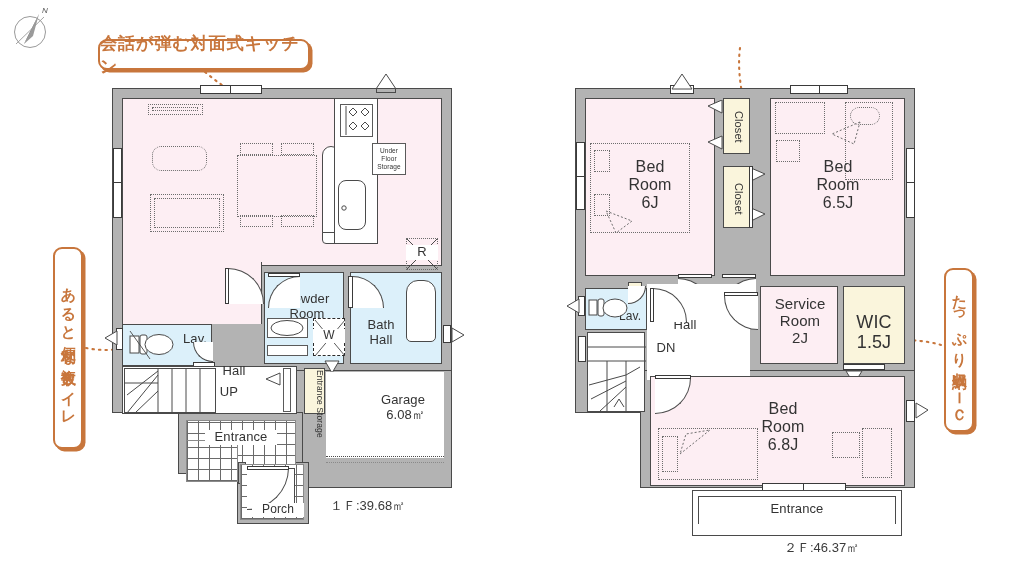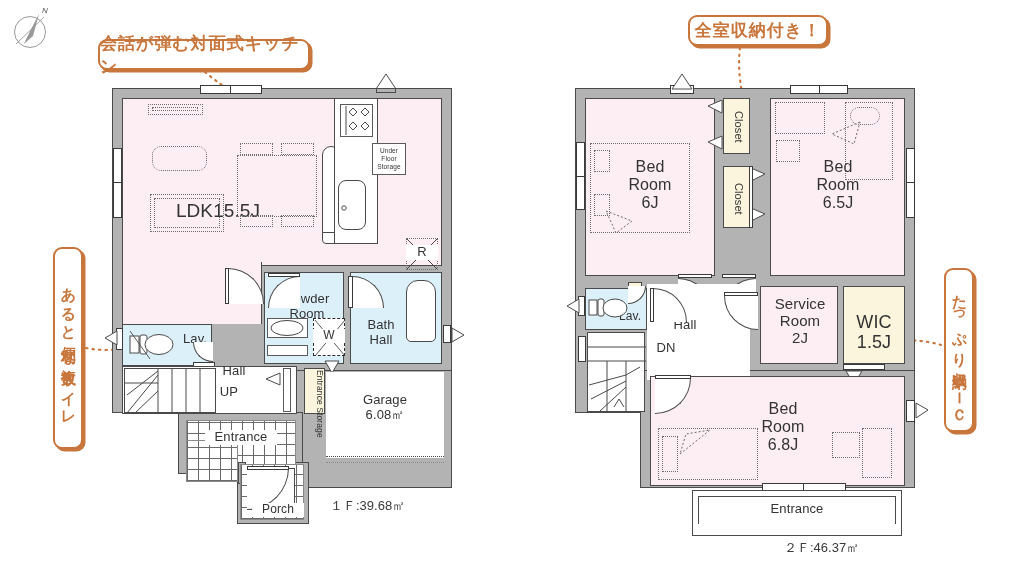--- a/index.html
+++ b/index.html
@@ -98,23 +98,20 @@
   <div class="dotmark" style="left:326px;top:147px;"></div>
 
   <div class="callout v" style="left:53px;top:247px;width:30px;height:202px;">
     <span>あると便利な複数トイレ</span>
   </div>
   <svg class="dotlead" style="left:0;top:0;width:1011px;height:572px;">
     <path d="M86,348 C110,353 130,347 152,345" fill="none" stroke="#c8763c" stroke-width="2.1" stroke-linecap="round" stroke-dasharray="1.5 5"></path>
   </svg>
   <div class="dotmark" style="left:152px;top:341px;"></div>
 
-  <div class="callout h" style="left:688px;top:15px;width:140px;height:31px;">
-    <span>全室収納付き！</span>
-  </div>
   <svg class="dotlead" style="left:0;top:0;width:1011px;height:572px;">
     <path d="M740,48 C736,78 746,110 750,136" fill="none" stroke="#c8763c" stroke-width="2.1" stroke-linecap="round" stroke-dasharray="1.5 5"></path>
   </svg>
   <div class="dotmark" style="left:746px;top:136px;"></div>
 
   <div class="callout v" style="left:944px;top:268px;width:30px;height:164px;">
     <span>たっぷり収納ＷＩＣ</span>
   </div>
   <svg class="dotlead" style="left:0;top:0;width:1011px;height:572px;">
     <path d="M941,345 C925,340 905,340 893,339" fill="none" stroke="#c8763c" stroke-width="2.1" stroke-linecap="round" stroke-dasharray="1.5 5"></path>
@@ -126,21 +123,20 @@
     <div class="abs wall" style="left:112px;top:88px;width:340px;height:325px;"></div>
 
     <div class="abs wall" style="left:295px;top:370px;width:157px;height:118px;"></div>
 
     <div class="abs wall" style="left:178px;top:412px;width:125px;height:62px;"></div>
 
     <div class="abs wall" style="left:237px;top:462px;width:72px;height:62px;"></div>
 
     <div class="abs room pink" style="left:122px;top:98px;width:320px;height:168px;"></div>
     <div class="abs room pink nb" style="left:122px;top:262px;width:140px;height:62px;background:#fdeef3;border-left:1.3px solid #4a4a4a;border-right:1.3px solid #4a4a4a;"></div>
-    <div class="lbl big" style="left:158px;top:200px;width:120px;font-size:19px;">LDK15.5J</div>
 
     <div class="abs dot" style="left:148px;top:104px;width:55px;height:11px;"></div>
     <div class="abs dot" style="left:152px;top:107px;width:46px;height:4px;border-width:1px;"></div>
     <div class="abs dotr" style="left:152px;top:146px;width:55px;height:25px;"></div>
     <div class="abs dot" style="left:150px;top:194px;width:74px;height:38px;"></div>
     <div class="abs dot" style="left:154px;top:198px;width:66px;height:30px;border-width:1px;"></div>
 
     <div class="abs dot" style="left:237px;top:155px;width:80px;height:62px;"></div>
     <div class="abs dot" style="left:240px;top:143px;width:33px;height:12px;"></div>
     <div class="abs dot" style="left:281px;top:143px;width:33px;height:12px;"></div>
@@ -268,21 +264,21 @@
     <svg style="position:absolute;left:324px;top:360px;width:16px;height:14px;">
       <polygon points="8,13 1,1 15,1" fill="#fff" stroke="#4a4a4a" stroke-width="1"></polygon>
     </svg>
 
     <div class="abs thin" style="left:283px;top:368px;width:8px;height:44px;"></div>
     <svg style="position:absolute;left:266px;top:372px;width:16px;height:14px;">
       <polygon points="0,7 14,1 14,13" fill="#fff" stroke="#4a4a4a" stroke-width="1"></polygon>
     </svg>
 
     <div class="abs room white" style="left:326px;top:372px;width:118px;height:86px;border:none;"></div>
-    <div class="lbl mid" style="left:345px;top:393px;width:80px;">Garage
+    <div class="lbl mid" style="left:345px;top:393px;width:80px;text-align:right;">Garage
 6.08㎡</div>
 
     <div class="abs" style="left:326px;top:456px;width:118px;height:0;border-top:1.8px dotted #4a4a4a;"></div>
     <div class="abs" style="left:326px;top:462px;width:118px;height:0;border-top:1.4px dotted #8a8a8a;"></div>
 
     <div class="abs tile" style="left:186px;top:420px;width:110px;height:48px;border:1px solid #8a8a8a;"></div>
     <div class="abs tile" style="left:186px;top:440px;width:52px;height:42px;border:1px solid #8a8a8a;"></div>
     <div class="abs wall nb" style="left:238px;top:462px;width:8px;height:22px;background:#b3b3b3;border:1px solid #4a4a4a;"></div>
     <div class="lbl mid" style="left:205px;top:430px;width:72px;background:#fff;">Entrance</div>
 

